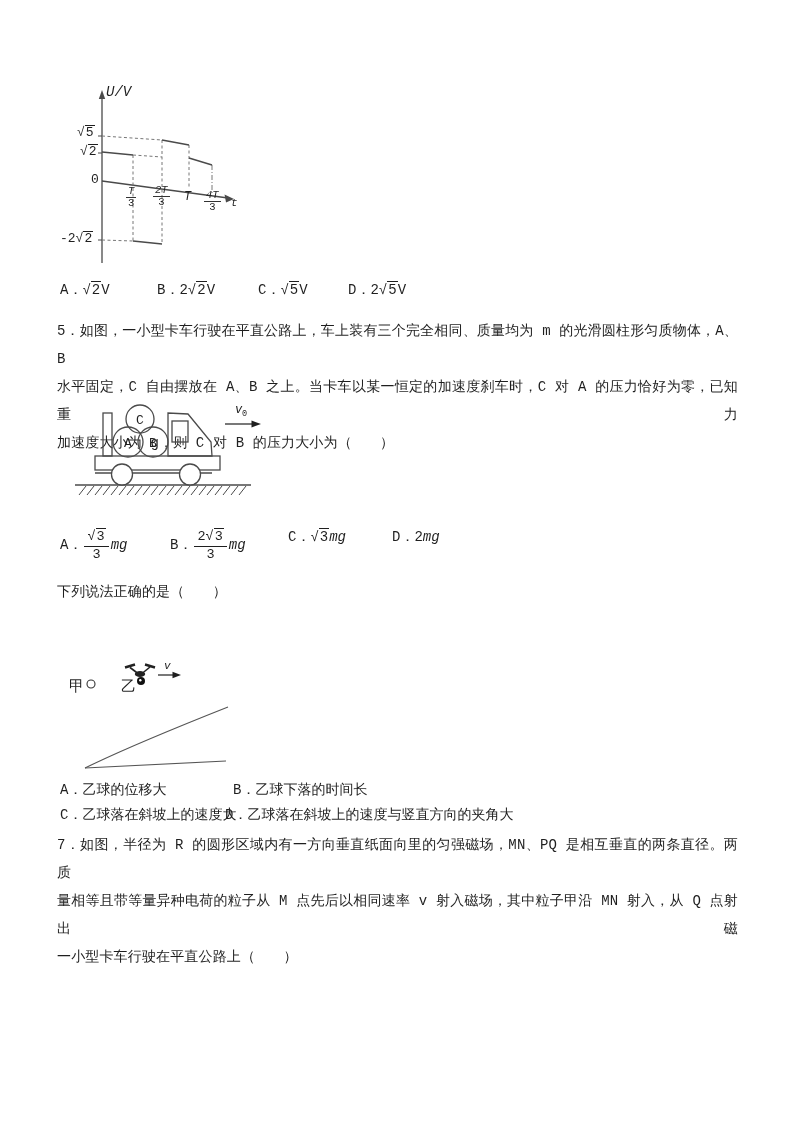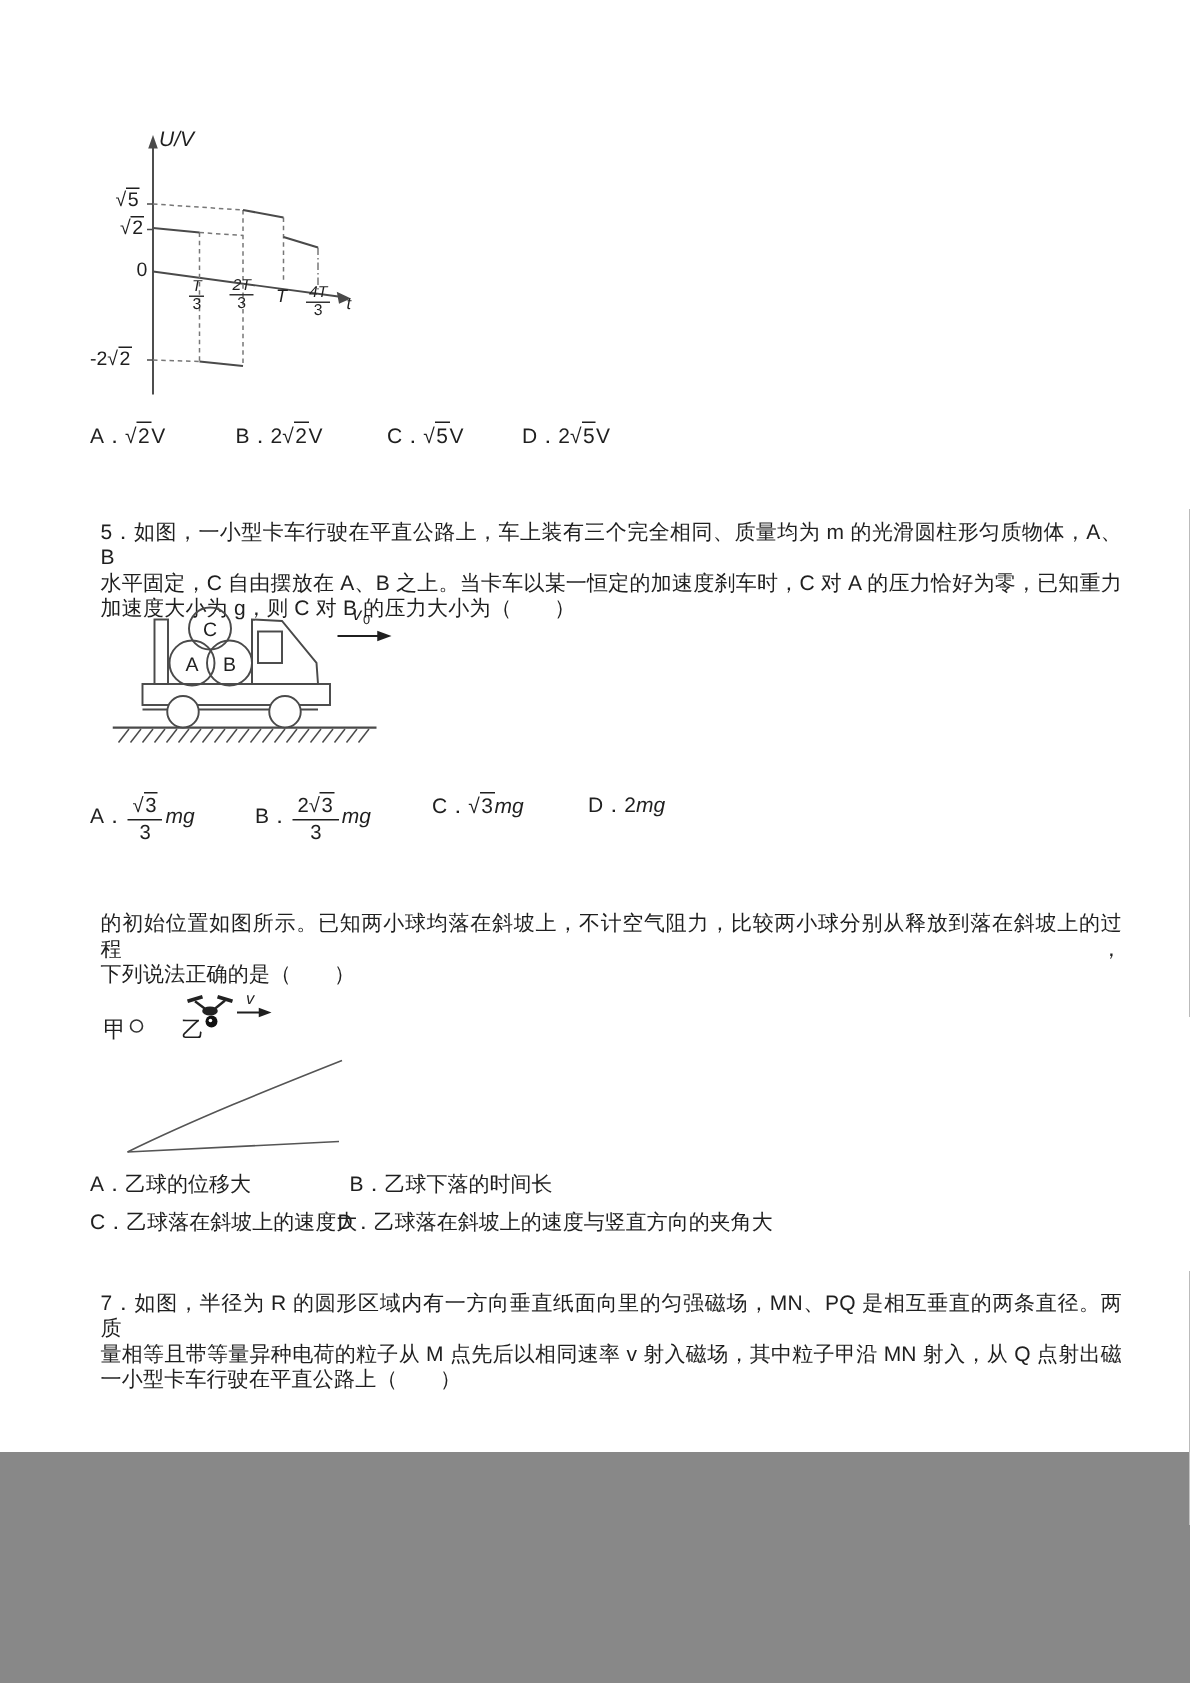--- a/index.html
+++ b/index.html
@@ -1,19 +1,19 @@
 <!DOCTYPE html>
 <html><head>
 <meta charset="utf-8">
 <style>
   html,body{margin:0;padding:0;background:#888;}
-  .page{position:relative;width:793px;height:968px;background:#ffffff;
-        font-family:Liberation Sans, sans-serif;color:#1f1f1f;overflow:hidden;}
-  
-  .tblock{position:absolute;left:67px;width:681px;font-size:14px;line-height:17px;letter-spacing:0.15px;margin-top:29px;}
+  .page{position:relative;width:793px;height:1122px;background:#ffffff;
+        font-family:Liberation Mono, monospace;color:#1f1f1f;overflow:hidden;}
+  
+  .tblock{position:absolute;left:57px;width:681px;font-size:14px;line-height:28px;letter-spacing:0.15px;}
   .jline{text-align:justify;text-align-last:justify;}
   .nline{text-align:left;}
   .row{position:absolute;left:0;width:793px;height:30px;font-size:14px;}
   .opt{position:absolute;white-space:nowrap;}
   .it{font-style:italic;}
   
   .sq{display:inline-block;white-space:nowrap;}
   .sq .ov{display:inline-block;border-top:1px solid #1f1f1f;padding:0 1px;line-height:1.15;}
   
   .fr{display:inline-block;text-align:center;vertical-align:middle;line-height:1.05;font-size:13.5px;margin:0 2px;}
@@ -147,21 +147,20 @@
   </div>
 
   <div class="row" style="top:528px;height:44px">
     <span class="opt" style="left:60px"><span>A．</span><span class="fr"><span class="fn"><span></span><span class="sq">√<span class="ov">3</span></span></span><span class="fd">3</span></span><span class="it">mg</span></span>
     <span class="opt" style="left:170px"><span>B．</span><span class="fr"><span class="fn"><span>2</span><span class="sq">√<span class="ov">3</span></span></span><span class="fd">3</span></span><span class="it">mg</span></span>
     <span class="opt" style="left:288px"><span>C．</span><span class="sq">√<span class="ov">3</span></span><span class="it">mg</span></span>
     <span class="opt" style="left:392px"><span>D．</span><span>2</span><span class="it">mg</span></span>
   </div>
 
   <div class="tblock" style="top:578px">
-    <div class="jline">的初始位置如图所示。已知两小球均落在斜坡上，不计空气阻力，比较两小球分别从释放到落在斜坡上的过程，</div>
     <div class="nline">下列说法正确的是（　　）</div>
   </div>
 
   <div class="incline">
     <svg width="230" height="115" viewBox="0 0 230 115">
 
       <path d="M25,108 C70,86 120,66 168,47" fill="none" stroke="#555" stroke-width="1.1"></path>
       <path d="M25,108 L166,101" fill="none" stroke="#555" stroke-width="1.1"></path>
 
       <text x="9" y="31" font-size="15" fill="#1f1f1f">甲</text>

